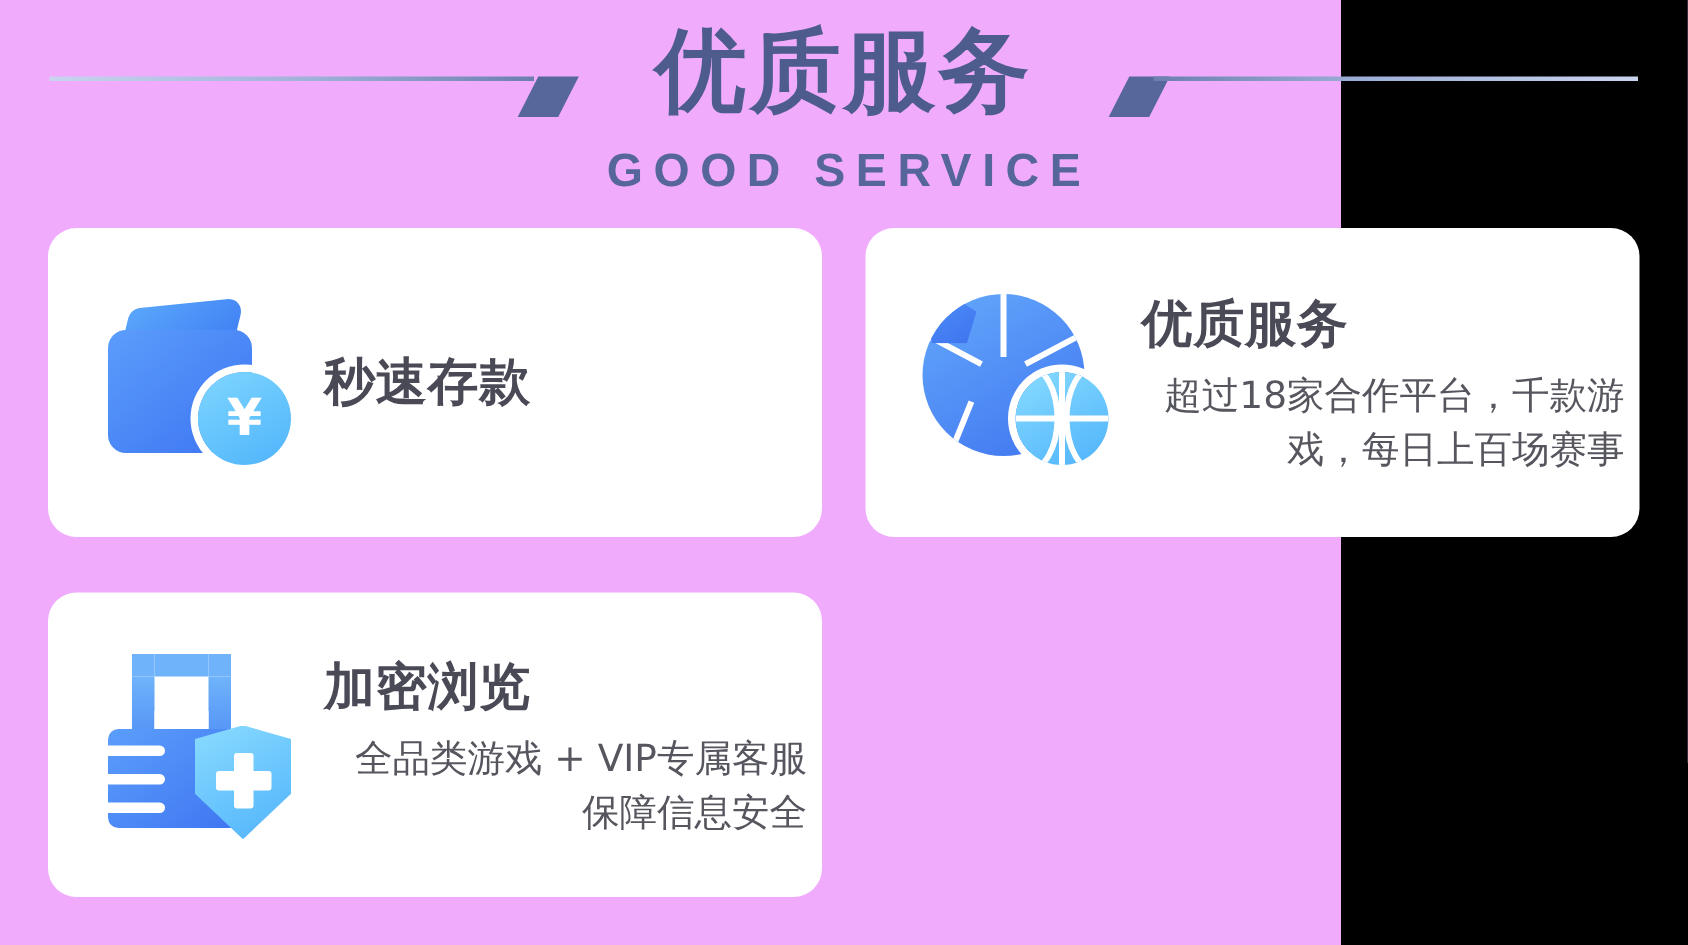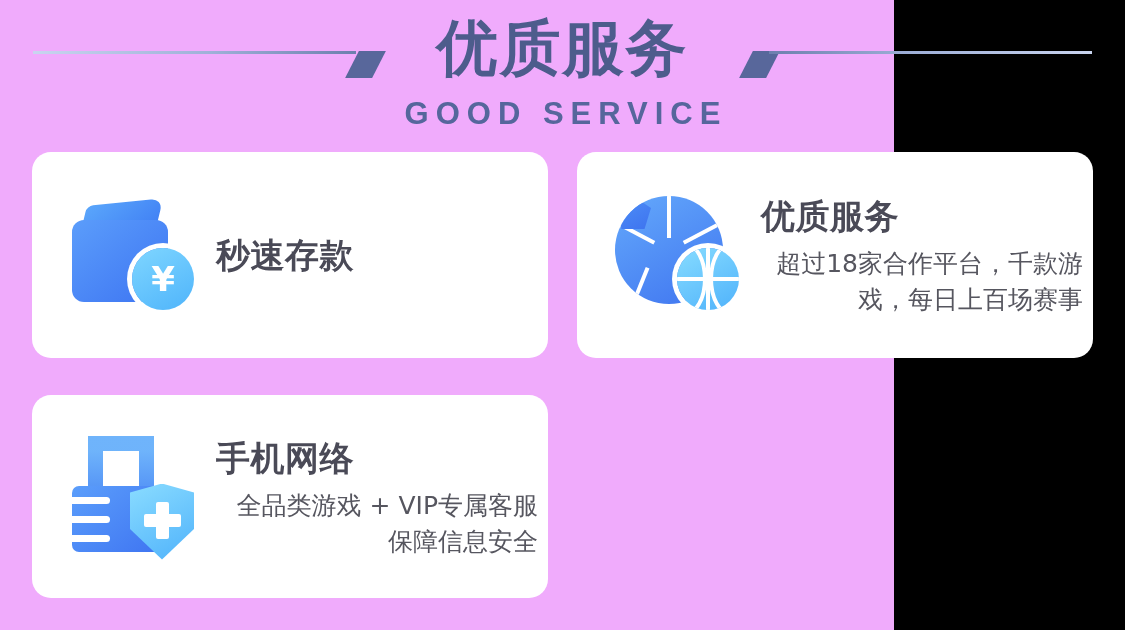--- a/index.html
+++ b/index.html
@@ -349,20 +349,20 @@
         <div class="ico lock-body">
           <div class="lock-slot a"></div>
           <div class="lock-slot b"></div>
           <div class="lock-slot c"></div>
         </div>
         <div class="ico lock-shield"></div>
         <div class="ico lock-cross-v"></div>
         <div class="ico lock-cross-h"></div>
       </div>
       <div class="card-text">
-        <div class="card-title">手机网络</div>
+        <div class="card-title">加密浏览</div>
         <div class="card-desc wide">全品类游戏 + VIP专属客服保障信息安全</div>
       </div>
     </div>
 
 
   </div>
 </div>
 
 </body></html>

